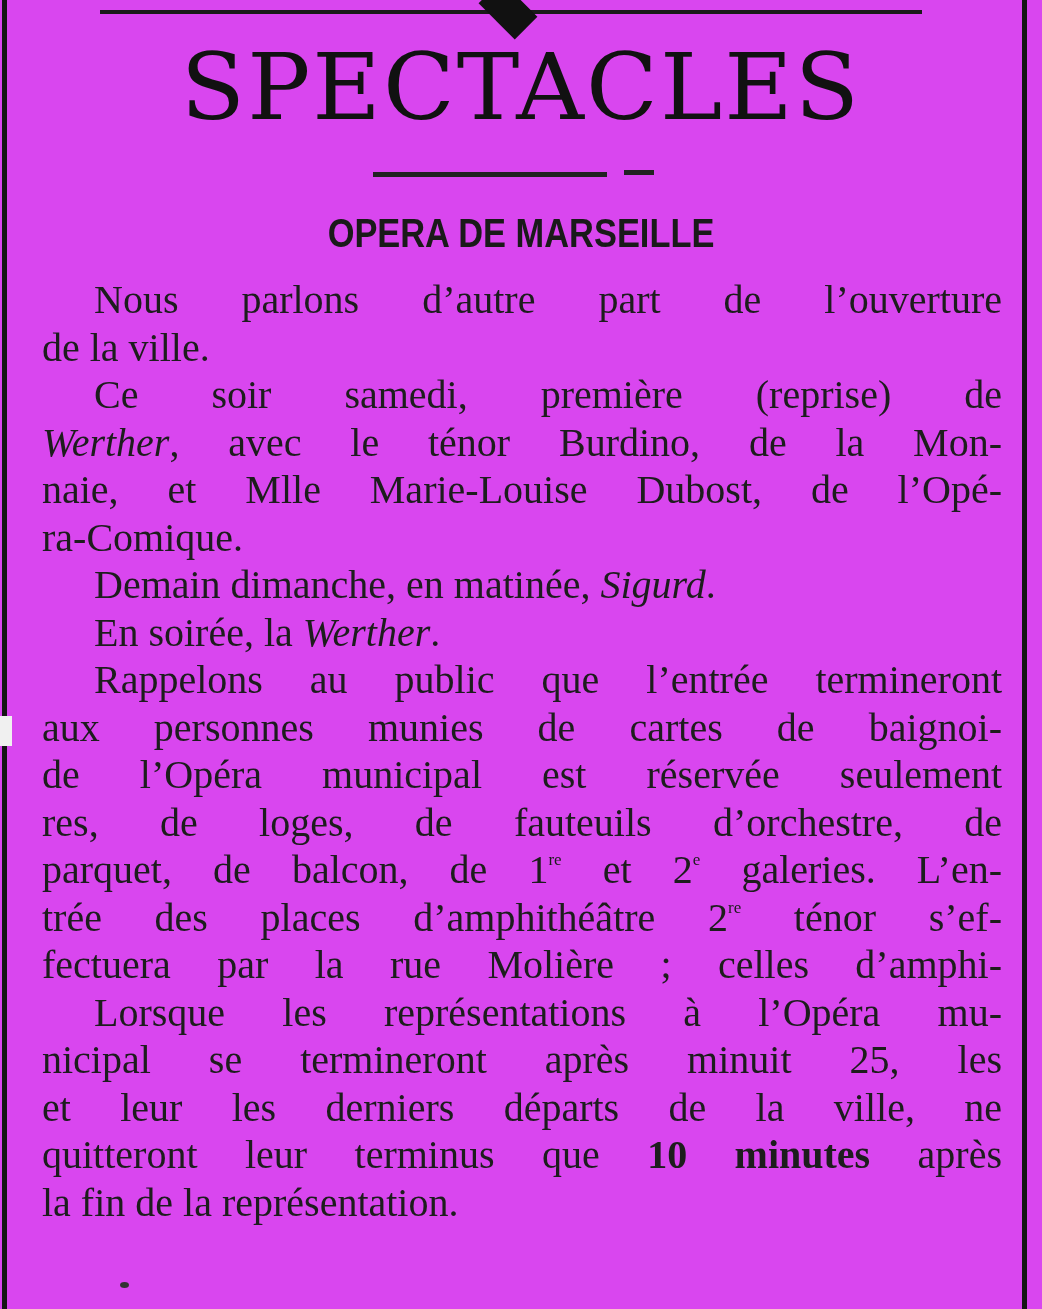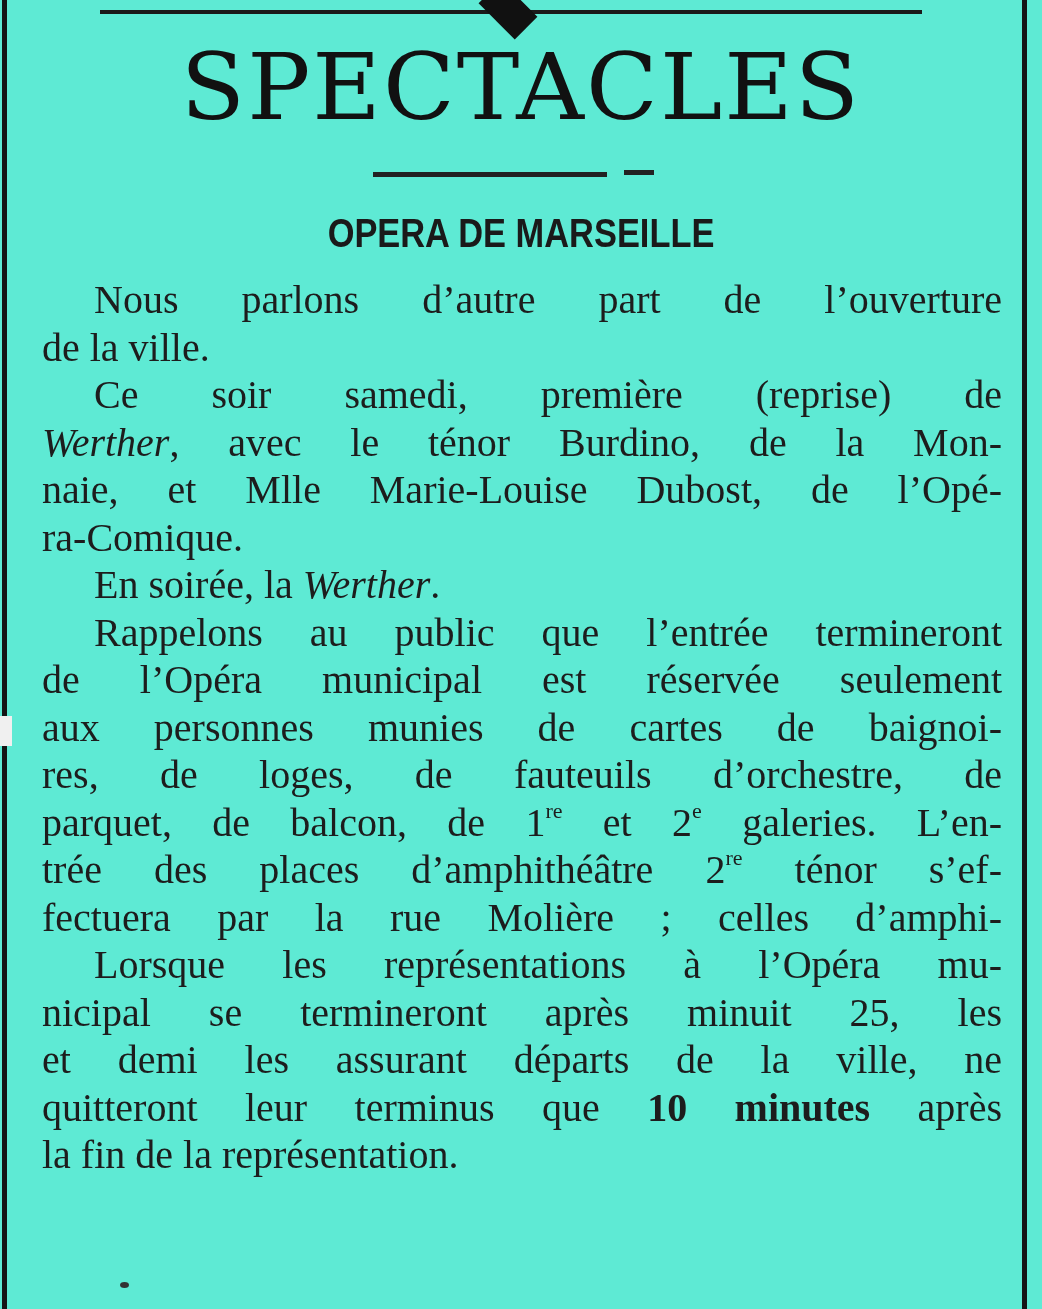--- a/index.html
+++ b/index.html
@@ -12,21 +12,21 @@
     background: #efefef;
     position: relative;
     overflow: hidden;
     font-family: "Liberation Serif", "DejaVu Serif", serif;
     color: #1c1c1c;
   }
   .page {
     position: absolute;
     left: 0; top: 0;
     width: 1042px; height: 1309px;
-    background: #5eead4;
+    background: #d946ef;
   }
   .border-left {
     position: absolute;
     left: 2px; top: 0;
     width: 5px; height: 1309px;
     background: #151515;
   }
   .border-left-gap {
     position: absolute;
     left: 0px; top: 716px;
@@ -107,21 +107,21 @@
   .line.last {
     text-align-last: left;
   }
   .indent {
     padding-left: 52px;
   }
   .it {
     font-style: italic;
   }
   sup {
-    font-size: 22px;
+    font-size: 17px;
     line-height: 0;
     vertical-align: 18px;
   }
   .bold {
     font-weight: bold;
   }
   .ink-dot {
     position: absolute;
     left: 120px; top: 1282px;
     width: 9px; height: 6px;
@@ -151,32 +151,33 @@
   <div class="body-text">
 
     <span class="line indent">Nous parlons d’autre part de l’ouverture</span>
     <span class="line last">de la ville.</span>
 
     <span class="line indent">Ce soir samedi, première (reprise) de</span>
     <span class="line"><span class="it">Werther</span><span>, avec le ténor Burdino, de la Mon-</span></span>
     <span class="line">naie, et Mlle Marie-Louise Dubost, de l’Opé-</span>
     <span class="line last">ra-Comique.</span>
 
+    <span class="line last indent"><span>Demain dimanche, en matinée, </span><span class="it">Sigurd</span><span>.</span></span>
 
     <span class="line last indent"><span>En soirée, la </span><span class="it">Werther</span><span>.</span></span>
 
     <span class="line indent">Rappelons au public que l’entrée termineront</span>
+    <span class="line">aux personnes munies de cartes de baignoi-</span>
     <span class="line">de l’Opéra municipal est réservée seulement</span>
-    <span class="line">aux personnes munies de cartes de baignoi-</span>
     <span class="line">res, de loges, de fauteuils d’orchestre, de</span>
     <span class="line"><span>parquet, de balcon, de 1</span><sup>re</sup><span> et 2</span><sup>e</sup><span> galeries. L’en-</span></span>
     <span class="line"><span>trée des places d’amphithéâtre 2</span><sup>re</sup><span> ténor s’ef-</span></span>
     <span class="line">fectuera par la rue Molière ; celles d’amphi-</span>
 
     <span class="line indent">Lorsque les représentations à l’Opéra mu-</span>
     <span class="line">nicipal se termineront après minuit 25, les</span>
-    <span class="line">et demi les assurant départs de la ville, ne</span>
+    <span class="line">et leur les derniers départs de la ville, ne</span>
     <span class="line"><span>quitteront leur terminus que </span><span class="bold">10 minutes</span><span> après</span></span>
     <span class="line last">la fin de la représentation.</span>
   </div>
 
   <div class="ink-dot"></div>
 </div>
 
 </body></html>

